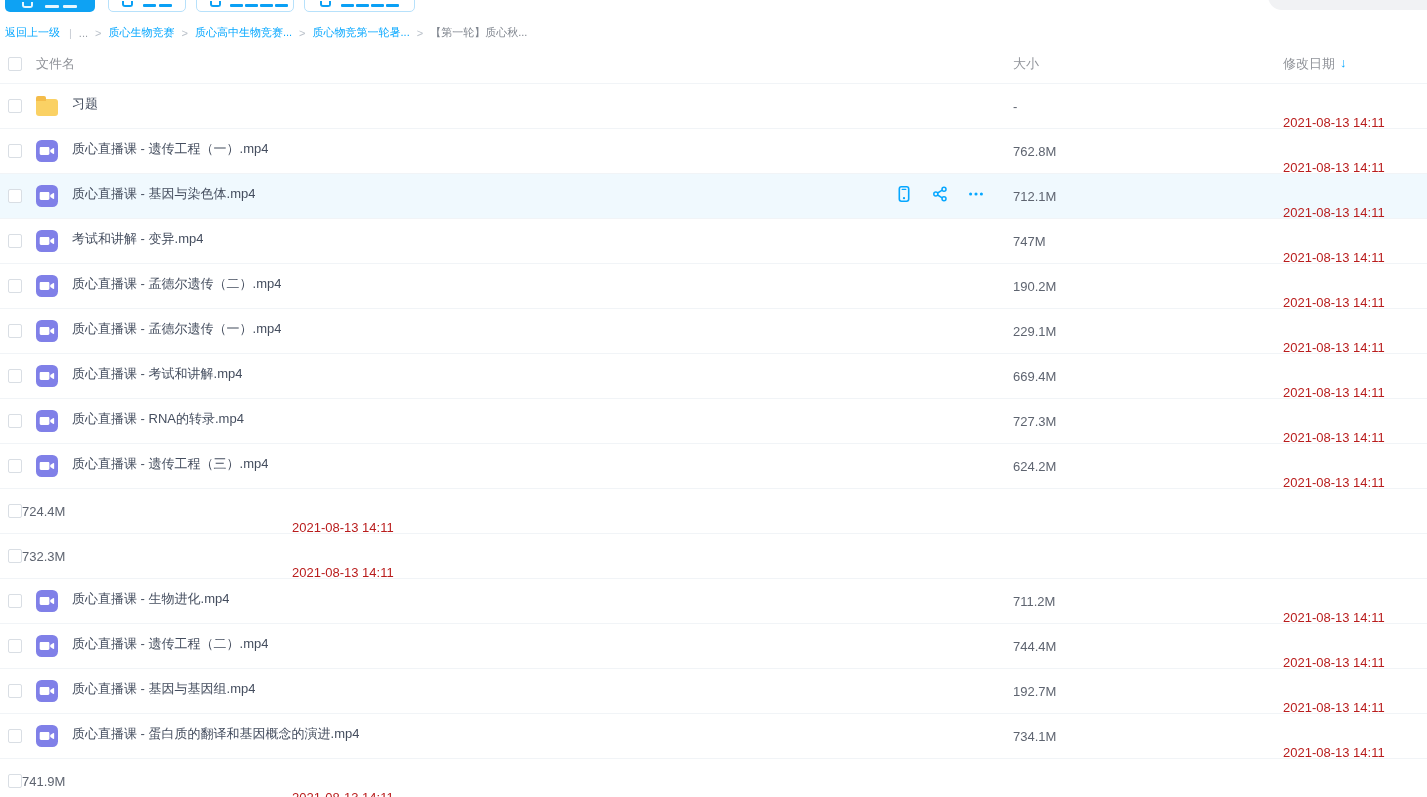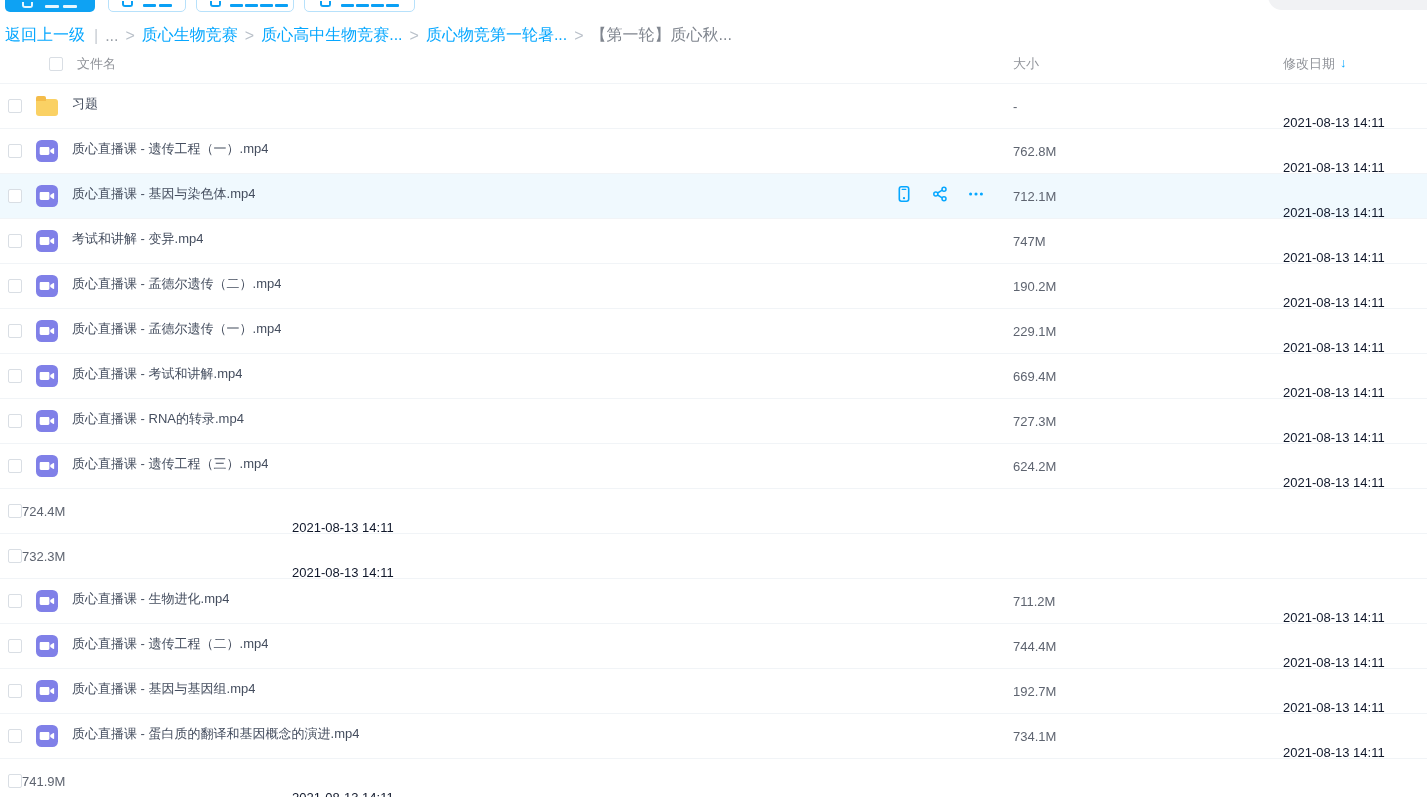--- a/index.html
+++ b/index.html
@@ -17,52 +17,52 @@
     border-top:none; border-radius:0 0 3px 3px; }
   .frag-bar-w { width:14px; height:3px; background:rgba(255,255,255,.9); border-radius:1px; }
   .frag-icon-b { width:11px; height:6px; border:2px solid #0aa0f5;
     border-top:none; border-radius:0 0 3px 3px; }
   .frag-bar-b { width:13px; height:3px; background:#0aa0f5; border-radius:1px; }
 
   .search-pill { position:absolute; top:-18px; left:1268px; width:175px; height:28px;
     background:#f1f2f4; border:none; border-radius:14px; outline:none; }
 
   
-  .breadcrumb { position:absolute; top:25px; left:5px; font-size:16px; color:#9aa0a8;
+  .breadcrumb { position:absolute; top:25px; left:5px; font-size:11px; color:#9aa0a8;
     display:flex; align-items:center; white-space:nowrap; }
   .breadcrumb a { color:#06a7ff; text-decoration:none; cursor:pointer; }
   .bc-sep { color:#b9c0c9; margin:0 7px; }
   .bc-pipe { color:#c6cbd2; margin:0 7px 0 9px; }
   .bc-ellipsis { color:#9aa0a8; }
   .bc-current { color:#80868f; }
 
   
   .filetable { position:absolute; top:45px; left:0; right:0; }
   .thead { display:flex; align-items:center; height:38px; padding-left:8px;
-    font-size:13px; color:#909399;margin-left:41px; }
+    font-size:13px; color:#909399; }
   .checkbox { width:14px; height:14px; border:1px solid #d9dee4; border-radius:2px;
     background:#fff; flex:0 0 auto; cursor:pointer; }
   .h-name { flex:1; margin-left:14px; display:flex; align-items:center; }
   .h-size { width:270px; flex:0 0 auto; }
   .h-date { width:144px; flex:0 0 auto; display:flex; align-items:flex-start; }
   .sort-arrow { color:#06a7ff; margin-left:5px; font-size:13px; cursor:pointer; }
 
   .row { display:flex; align-items:center; height:45px; padding-left:8px;
     border-top:1px solid #f1f4f7; font-size:13px; }
   .row.hovered { background:#f0f9fe; }
   .cell-name { flex:1; min-width:0; display:flex; align-items:flex-start; }
   .icon-slot { width:22px; height:22px; margin-left:14px; flex:0 0 auto;
     display:flex; align-items:center; justify-content:center; }
   .fname { margin-left:14px; color:#454e5f; cursor:pointer; white-space:nowrap;
     overflow:hidden; text-overflow:ellipsis; }
   .actions { display:none; margin-left:auto; margin-right:28px; align-items:center; gap:18px; }
   .row.hovered .actions { display:flex; }
   .actions svg { cursor:pointer; display:block; }
   .cell-size { width:270px; flex:0 0 auto; color:#5e6470; }
-  .cell-date { width:144px; flex:0 0 auto; color:#0f172a;margin-top:32px; }
+  .cell-date { width:144px; flex:0 0 auto; color:#b91c1c;margin-top:32px; }
 
   
   .folder-ic { position:relative; width:24px; height:17px; background:#fad164;
     border-radius:2px 3px 3px 3px; margin-top:3px; }
   .folder-ic::before { content:""; position:absolute; top:-3px; left:0; width:10px;
     height:5px; background:#f4bc4a; border-radius:2px 2px 0 0; }
 </style>
 </head>
 <body>
 

